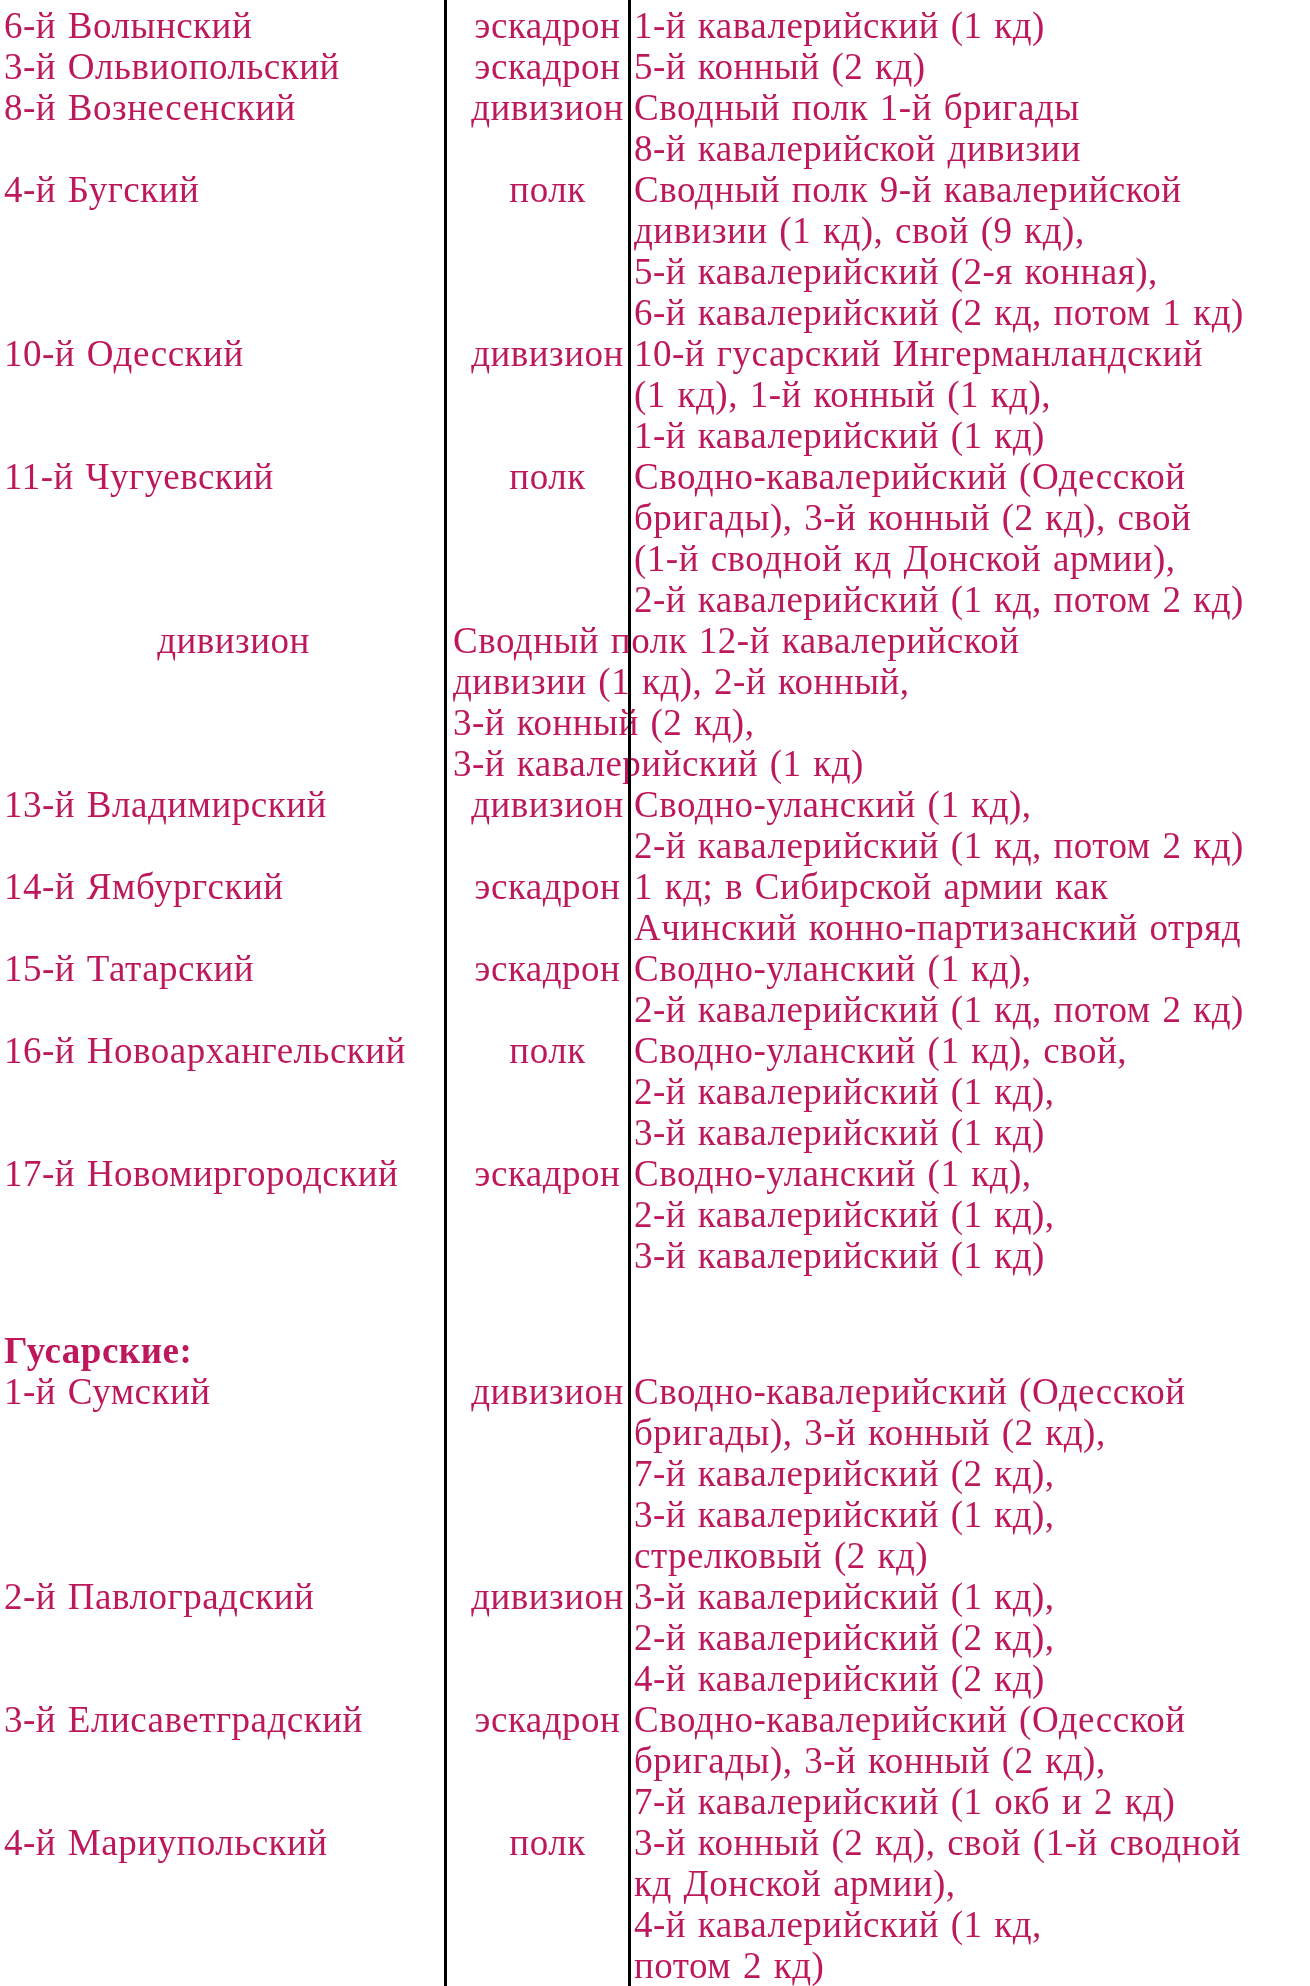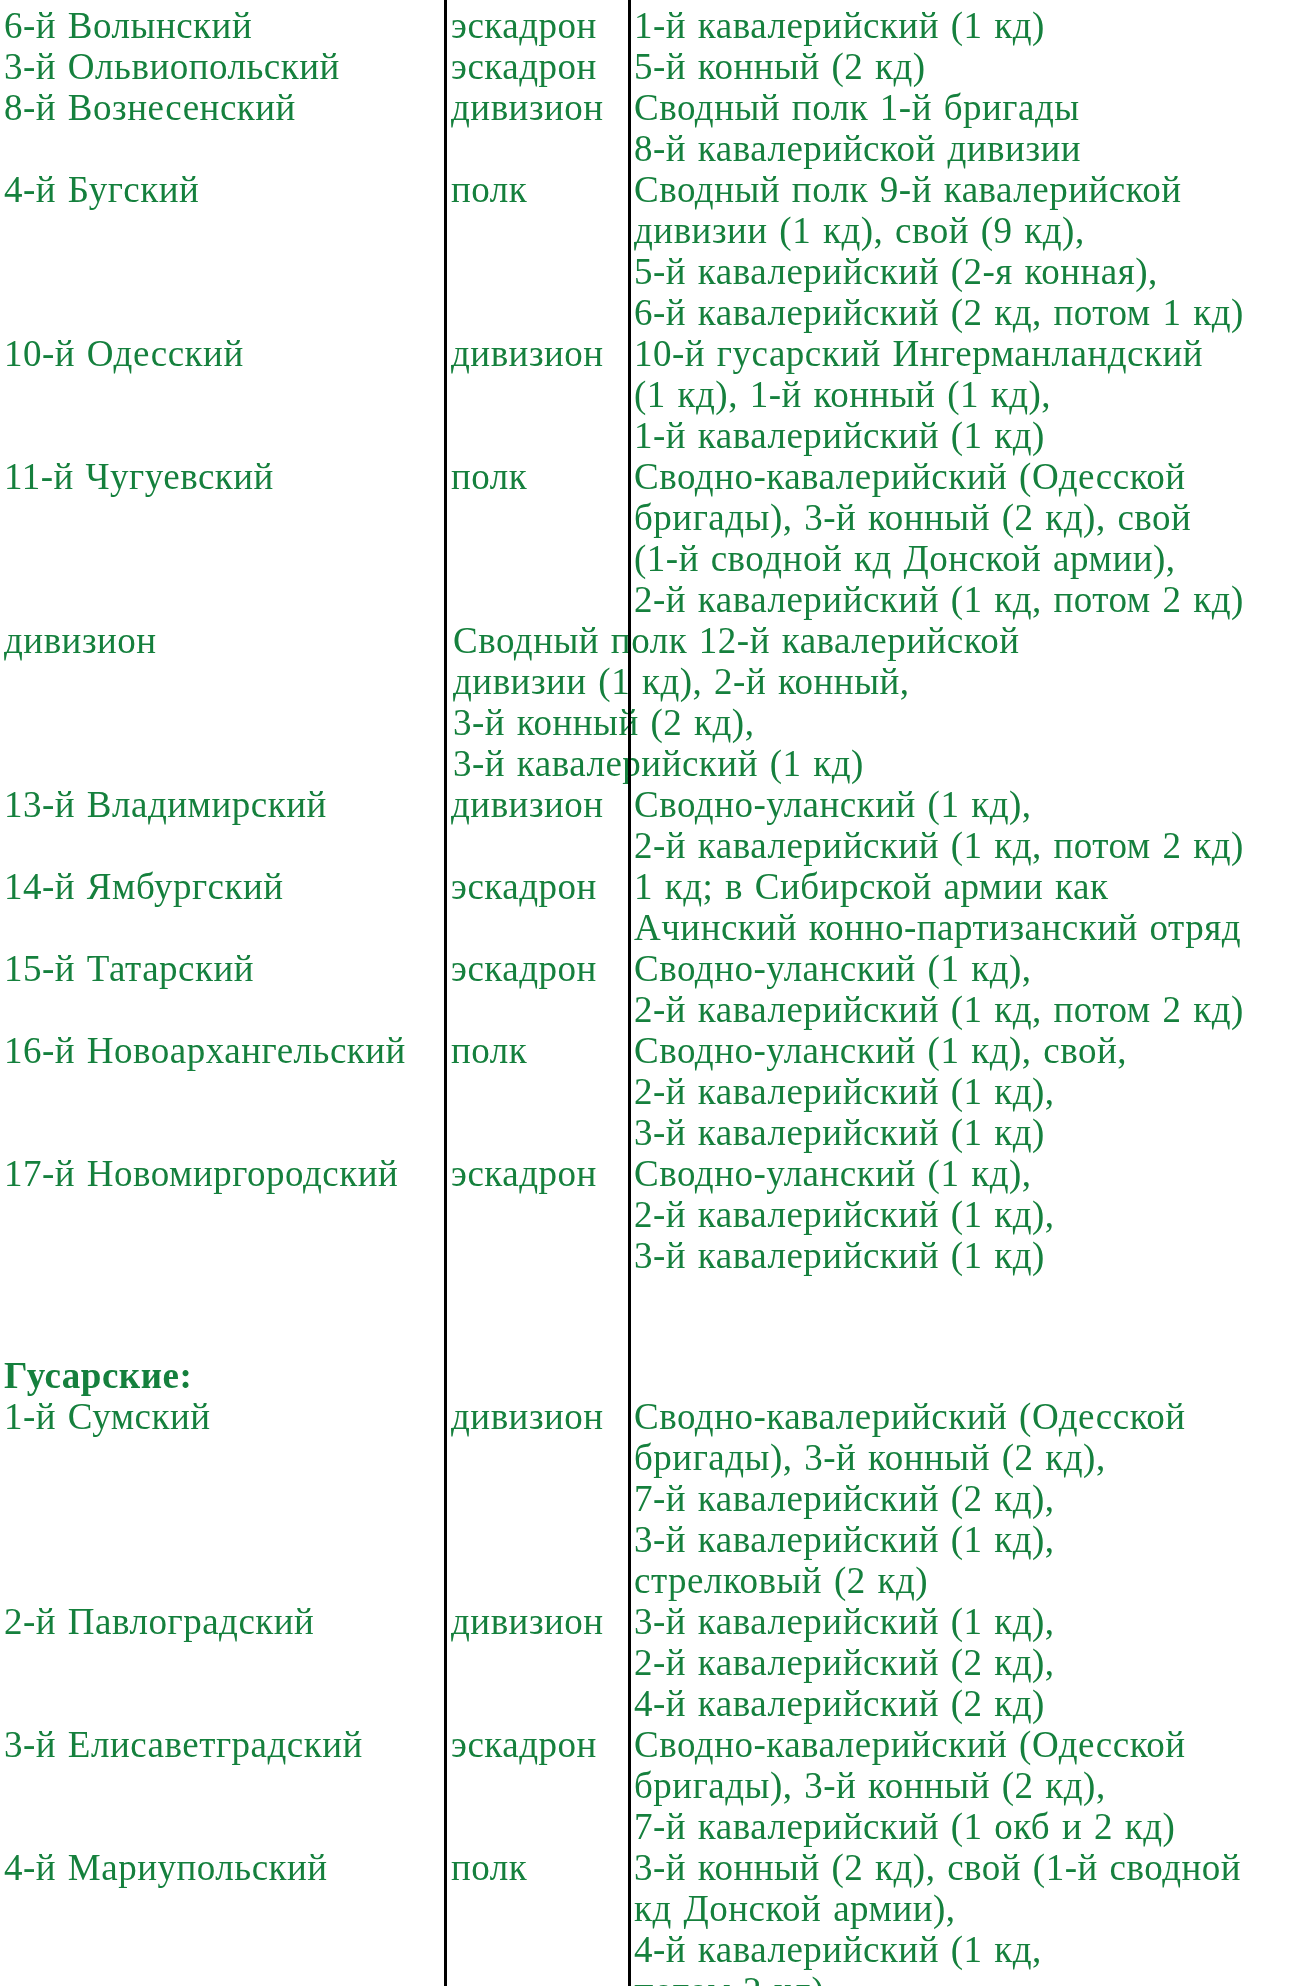--- a/index.html
+++ b/index.html
@@ -13,39 +13,39 @@
     height: 1986px;
     overflow: hidden;
     box-sizing: border-box;
     padding-top: 5px;
     background: #ffffff;
     font-family: "Liberation Serif", "DejaVu Serif", serif;
     font-size: 37px;
     line-height: 41px;
     letter-spacing: 0.5px;
     word-spacing: 2px;
-    color: #15803d;
+    color: #be185d;
   }
   .vline {
     position: absolute;
     top: 0;
     bottom: 0;
     width: 3px;
     background: #000000;
   }
   .vline-1 { left: 444px; }
   .vline-2 { left: 628px; }
   .row {
     display: grid;
     grid-template-columns: 447px 181px 1fr;
   }
   .c1 { padding-left: 4px;  white-space: pre; overflow: visible; }
-  .c2 { padding-left: 4px; white-space: pre; overflow: visible; }
+  .c2 { padding-left: 20px; white-space: pre; overflow: visible; text-align: center; }
   .c3 { padding-left: 6px; white-space: pre; overflow: visible; }
-  .section-header-row { margin-top: 79px; }
+  .section-header-row { margin-top: 54px; }
   .section-header-row .c1 { font-weight: bold; }
 </style>
 </head>
 <body>
 
 <div class="page">
   <div class="vline vline-1"></div>
   <div class="vline vline-2"></div>
 
   <div class="row">

